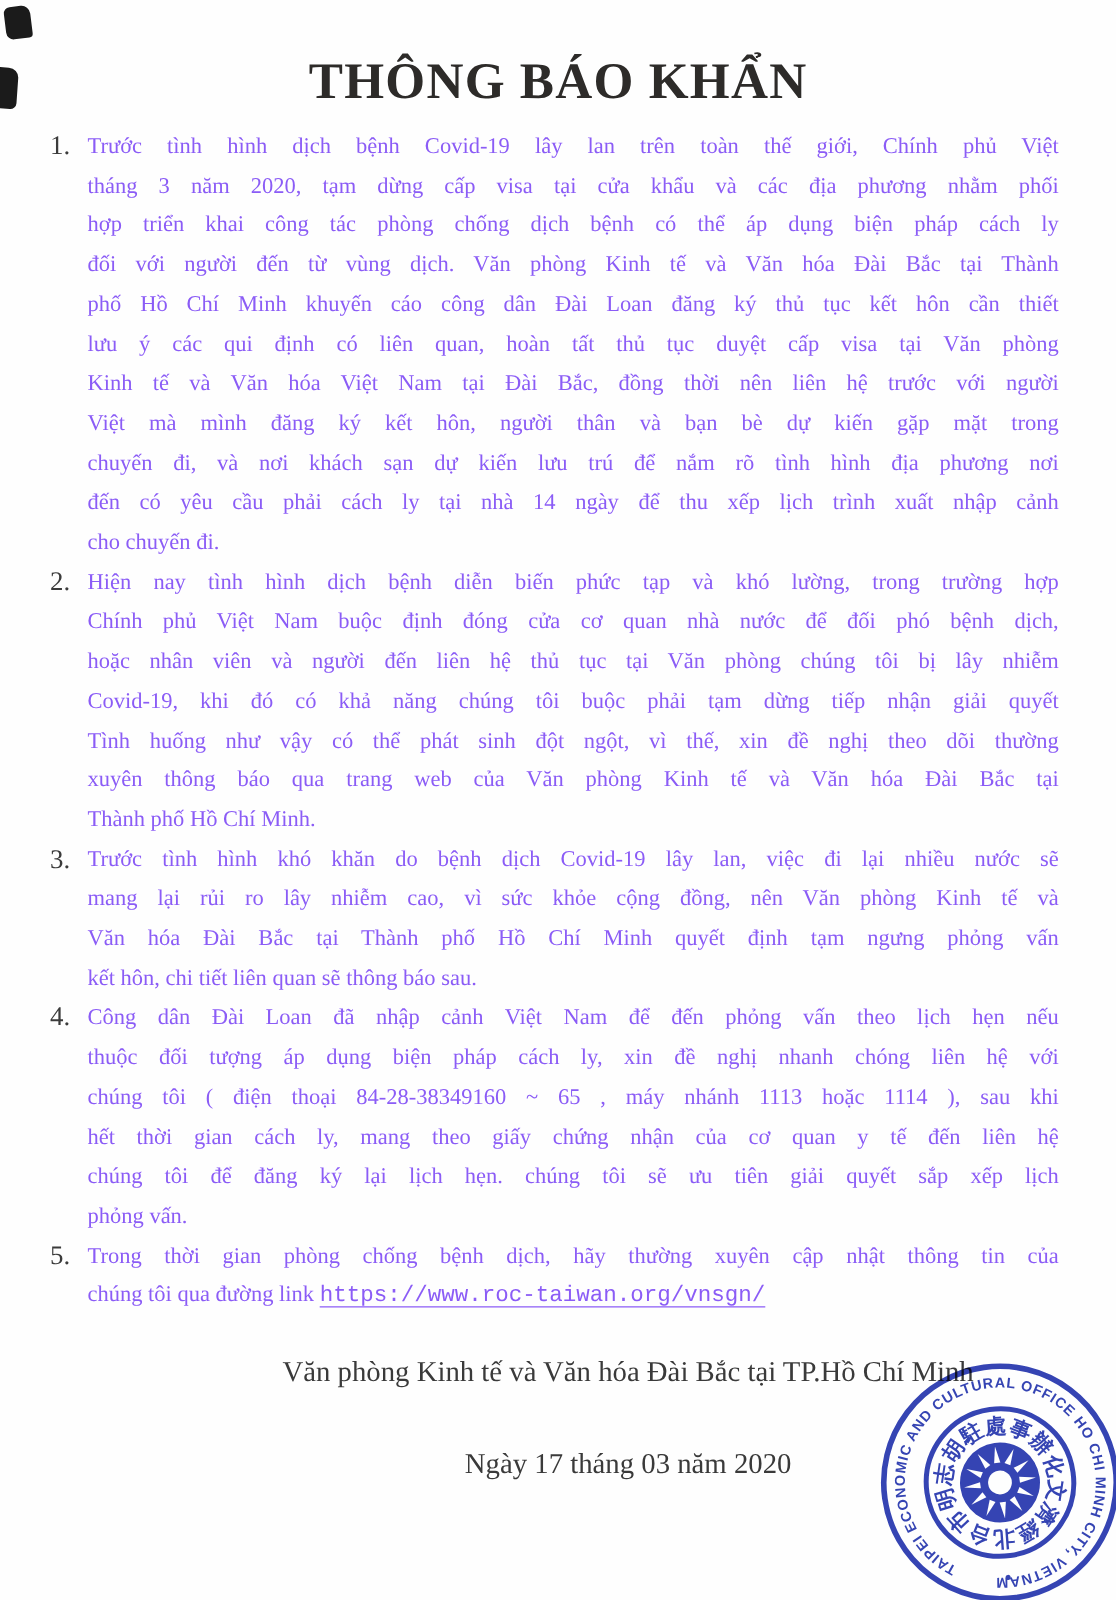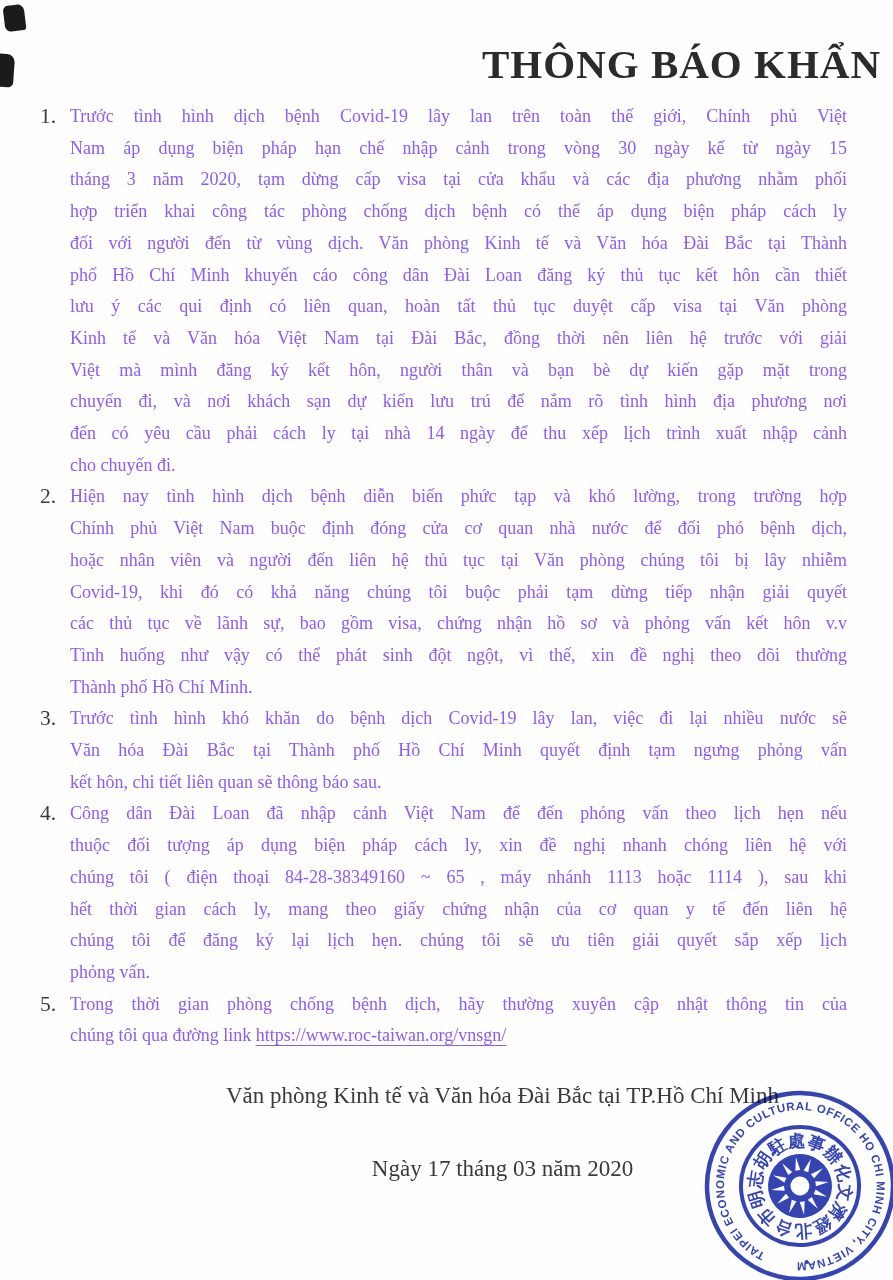--- a/index.html
+++ b/index.html
@@ -5,34 +5,34 @@
   html,body{margin:0;padding:0;}
   body{
     width:893px;height:1280px;background:#ffffff;overflow:hidden;position:relative;
     font-family:"Liberation Serif", serif;color:#3b3b3b;
   }
   .page{position:absolute;inset:0;background:#fefefe;}
   .mark{position:absolute;background:#1b1b1b;}
   .mark1{left:4px;top:5px;width:21px;height:26px;border-radius:5px 7px 3px 6px;transform:rotate(-7deg);}
   .mark2{left:-4px;top:54px;width:18px;height:33px;border-radius:3px 8px 5px 4px;transform:rotate(4deg);}
   .title{
-    margin:40px 12px 13px 0;text-align:right;
+    margin:40px 0 13px 0;text-align:center;
     font-size:41px;font-weight:bold;letter-spacing:1px;color:#2d2b29;
   }
   .list{margin:0 46px 0 40px;}
   .para{display:flex;align-items:flex-start;}
   .num{width:30px;flex:0 0 30px;font-size:21.5px;line-height:31.7px;color:#3b3b3b;}
   .lines{flex:1;min-width:0;}
   .line{
     font-size:18px;line-height:31.7px;
     text-align:justify;text-align-last:justify;
     white-space:normal;color:#8b5cf6;
   }
   .line.last{text-align-last:left;}
-  .link{text-decoration:underline;text-underline-offset:4px;}
+  .link{text-decoration:underline;text-underline-offset:4px;font-family:Liberation Mono, monospace;}
   .signature{margin-top:25px;padding-left:112px;text-align:center;font-size:23px;color:#3a3a3a;}
   .sig-office{line-height:37px;}
   .sig-date{line-height:37px;margin-top:36px;}
   .stamp{
     position:absolute;left:700px;top:1086px;width:200px;height:200px;
     color:#2a3ab0;mix-blend-mode:multiply;opacity:0.95;
   }
   .stamp svg{display:block;}
 </style>
 </head>
@@ -44,51 +44,51 @@
   <div class="mark mark2"></div>
 
   <h1 class="title">THÔNG BÁO KHẨN</h1>
 
   <div class="list">
 
     <div class="para">
       <div class="num">1.</div>
       <div class="lines">
         <div class="line">Trước tình hình dịch bệnh Covid-19 lây lan trên toàn thế giới, Chính phủ Việt</div>
-        <div class="line">Nam áp dụng biện pháp hạn chế nhập cảnh trong vòng 30 ngày kể từ ngày 15</div>
         <div class="line">tháng 3 năm 2020, tạm dừng cấp visa tại cửa khẩu và các địa phương nhằm phối</div>
         <div class="line">hợp triển khai công tác phòng chống dịch bệnh có thể áp dụng biện pháp cách ly</div>
         <div class="line">đối với người đến từ vùng dịch. Văn phòng Kinh tế và Văn hóa Đài Bắc tại Thành</div>
         <div class="line">phố Hồ Chí Minh khuyến cáo công dân Đài Loan đăng ký thủ tục kết hôn cần thiết</div>
         <div class="line">lưu ý các qui định có liên quan, hoàn tất thủ tục duyệt cấp visa tại Văn phòng</div>
-        <div class="line">Kinh tế và Văn hóa Việt Nam tại Đài Bắc, đồng thời nên liên hệ trước với giải</div>
+        <div class="line">Kinh tế và Văn hóa Việt Nam tại Đài Bắc, đồng thời nên liên hệ trước với người</div>
         <div class="line">Việt mà mình đăng ký kết hôn, người thân và bạn bè dự kiến gặp mặt trong</div>
         <div class="line">chuyến đi, và nơi khách sạn dự kiến lưu trú để nắm rõ tình hình địa phương nơi</div>
         <div class="line">đến có yêu cầu phải cách ly tại nhà 14 ngày để thu xếp lịch trình xuất nhập cảnh</div>
         <div class="line last">cho chuyến đi.</div>
       </div>
     </div>
 
     <div class="para">
       <div class="num">2.</div>
       <div class="lines">
         <div class="line">Hiện nay tình hình dịch bệnh diễn biến phức tạp và khó lường, trong trường hợp</div>
         <div class="line">Chính phủ Việt Nam buộc định đóng cửa cơ quan nhà nước để đối phó bệnh dịch,</div>
         <div class="line">hoặc nhân viên và người đến liên hệ thủ tục tại Văn phòng chúng tôi bị lây nhiễm</div>
         <div class="line">Covid-19, khi đó có khả năng chúng tôi buộc phải tạm dừng tiếp nhận giải quyết</div>
-        <div class="line">các thủ tục về lãnh sự, bao gồm visa, chứng nhận hồ sơ và phỏng vấn kết hôn v.v</div>
         <div class="line">Tình huống như vậy có thể phát sinh đột ngột, vì thế, xin đề nghị theo dõi thường</div>
+        <div class="line">xuyên thông báo qua trang web của Văn phòng Kinh tế và Văn hóa Đài Bắc tại</div>
         <div class="line last">Thành phố Hồ Chí Minh.</div>
       </div>
     </div>
 
     <div class="para">
       <div class="num">3.</div>
       <div class="lines">
         <div class="line">Trước tình hình khó khăn do bệnh dịch Covid-19 lây lan, việc đi lại nhiều nước sẽ</div>
+        <div class="line">mang lại rủi ro lây nhiễm cao, vì sức khỏe cộng đồng, nên Văn phòng Kinh tế và</div>
         <div class="line">Văn hóa Đài Bắc tại Thành phố Hồ Chí Minh quyết định tạm ngưng phỏng vấn</div>
         <div class="line last">kết hôn, chi tiết liên quan sẽ thông báo sau.</div>
       </div>
     </div>
 
     <div class="para">
       <div class="num">4.</div>
       <div class="lines">
         <div class="line">Công dân Đài Loan đã nhập cảnh Việt Nam để đến phỏng vấn theo lịch hẹn nếu</div>
         <div class="line">thuộc đối tượng áp dụng biện pháp cách ly, xin đề nghị nhanh chóng liên hệ với</div>

